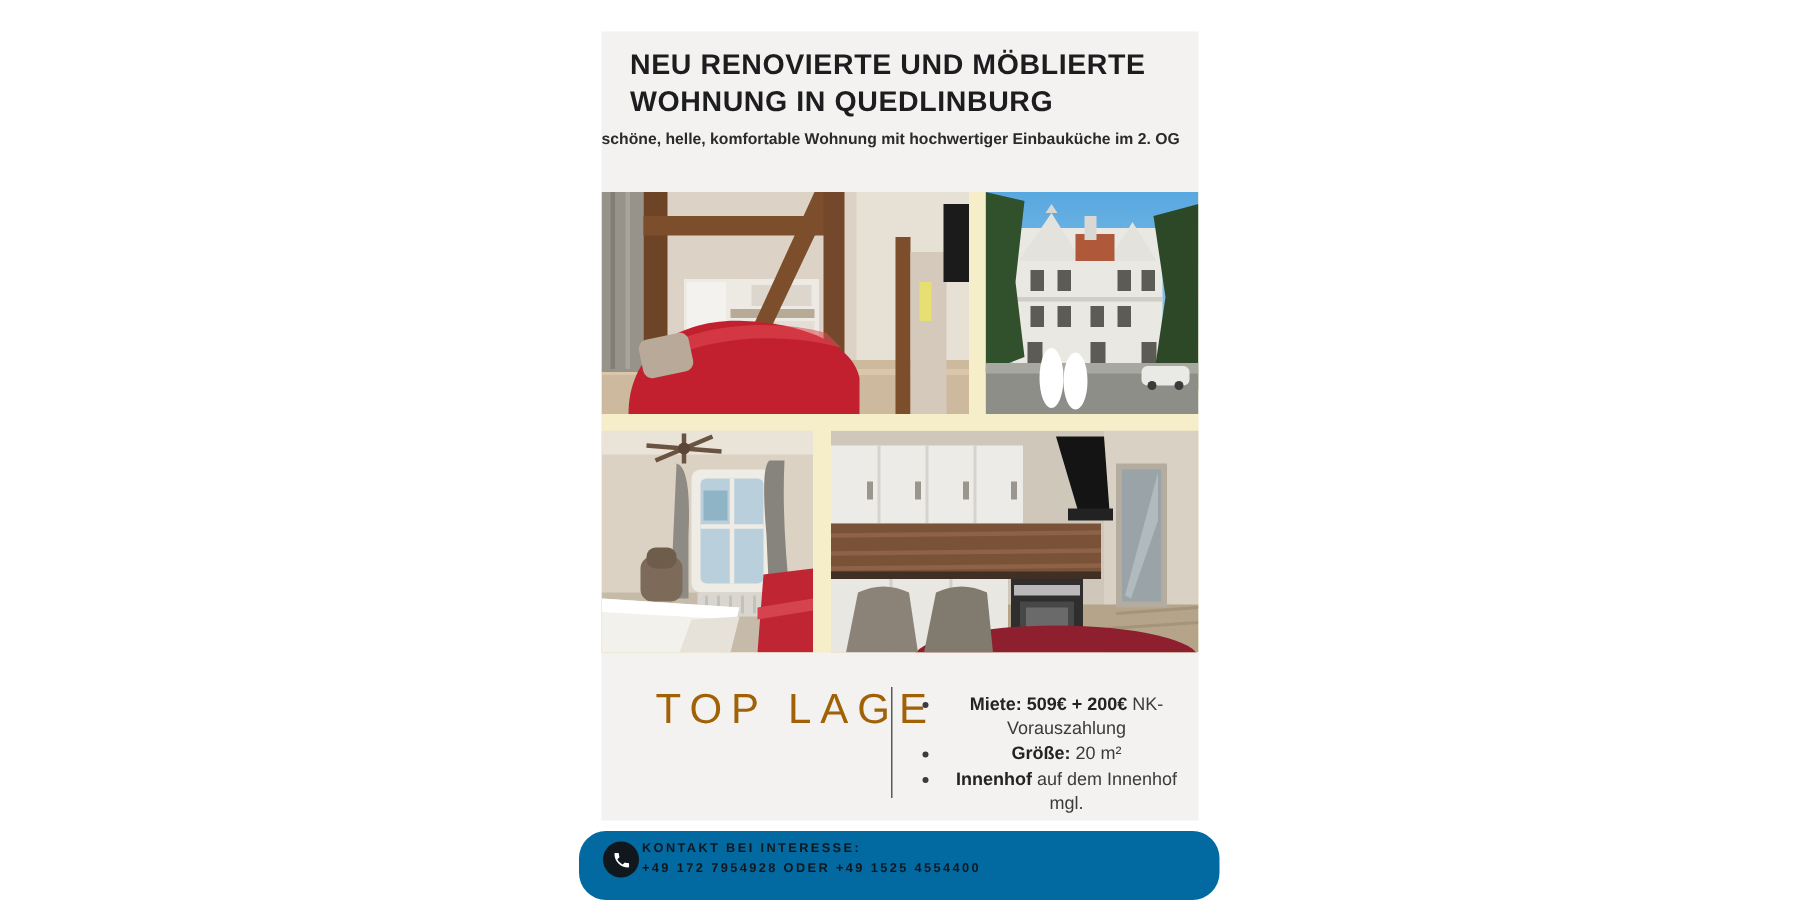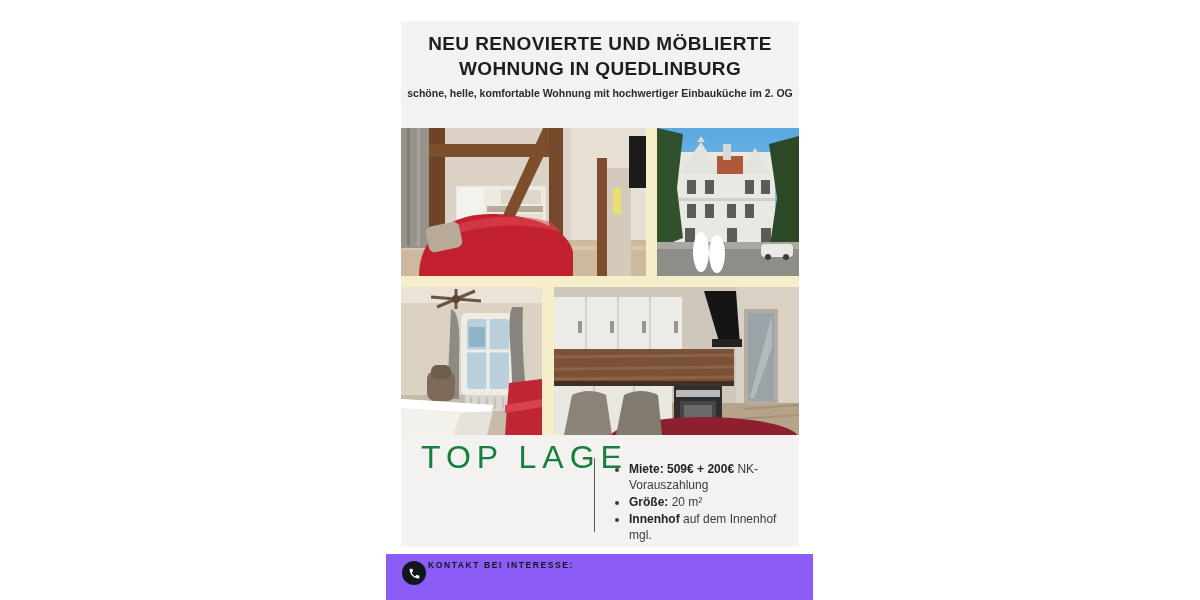--- a/index.html
+++ b/index.html
@@ -7,61 +7,62 @@
     width:1200px;height:600px;overflow:hidden;position:relative;
     background:#ffffff;
     font-family:"Liberation Sans", sans-serif;
   }
   .flyer{
     position:absolute;left:401px;top:21px;width:398px;height:526px;
     background:#f3f2f0;
   }
   .flyer-title{
     position:absolute;top:10px;left:19px;width:360px;
-    text-align:center;font-size:19px;line-height:25px;font-weight:700;
+    text-align:left;font-size:19px;line-height:25px;font-weight:700;
     color:#1d1d1f;letter-spacing:.4px;
   }
   .flyer-subtitle{
     position:absolute;top:66px;left:0;width:398px;
-    text-align:center;font-size:10.5px;font-weight:700;color:#2a2a2a;
+    text-align:left;font-size:10.5px;font-weight:700;color:#2a2a2a;
     white-space:nowrap;
   }
   .collage{
     position:absolute;top:107px;left:0;width:398px;height:307px;
     background:#f6eec8;
   }
   .photo{position:absolute;overflow:hidden;}
   .photo svg{display:block;}
   .p1{left:0;top:0;width:245px;height:148px;}
   .p2{left:256px;top:0;width:142px;height:148px;}
   .p3{left:0;top:159px;width:141px;height:148px;}
   .p4{left:153px;top:159px;width:245px;height:148px;}
   .details-left{
     position:absolute;left:20px;top:421px;width:182px;
   }
   .details-heading{
-    margin:0;font-size:32px;font-weight:400;color:#15803d;
+    margin:16px;font-size:28px;font-weight:400;color:#a16207;
     letter-spacing:6px;line-height:30px;white-space:nowrap;
   }
   .bullet-list{
     margin:3px 0 0 0;padding-left:16px;
     font-size:12px;line-height:16px;color:#3b3b3b;
   }
-  .bullet-list li{margin-bottom:1px;}
+  .bullet-list li{margin-bottom:1px;text-align:center;}
   .divider{
     position:absolute;left:193px;top:437px;width:1px;height:74px;
     background:#5a5a5a;
   }
   .details-right{
     position:absolute;left:212px;top:437px;width:180px;
   }
   .bullet-list .bold-seg{font-weight:700;color:#232323;}
   .contact-bar{
     position:absolute;left:386px;top:554px;width:427px;height:46px;
-    background:#8b5cf6;
+    background:#0369a1;
+    border-radius:18px;
   }
   .phone-badge{
     position:absolute;left:16px;top:7px;width:24px;height:24px;border-radius:50%;
     background:#10181d;display:flex;align-items:center;justify-content:center;
   }
   .contact-text{
     position:absolute;left:42px;top:5px;
     font-size:8.5px;font-weight:700;color:#10181d;letter-spacing:1.6px;
     line-height:13px;white-space:nowrap;
   }
@@ -247,14 +248,15 @@
 </div>
 
 <div class="contact-bar">
   <div class="phone-badge">
     <svg width="13" height="13" viewBox="0 0 24 24">
       <path fill="#ffffff" d="M6.62 10.79c1.44 2.83 3.76 5.14 6.59 6.59l2.2-2.21c.27-.27.67-.36 1.02-.24 1.12.37 2.33.57 3.57.57.55 0 1 .45 1 1V20c0 .55-.45 1-1 1-9.39 0-17-7.61-17-17 0-.55.45-1 1-1h3.5c.55 0 1 .45 1 1 0 1.25.2 2.45.57 3.57.11.35.03.74-.25 1.02l-2.2 2.2z"></path>
     </svg>
   </div>
   <div class="contact-text">
     <div>KONTAKT BEI INTERESSE:</div>
+    <div>+49 172 7954928 ODER +49 1525 4554400</div>
   </div>
 </div>
 
 </body></html>

